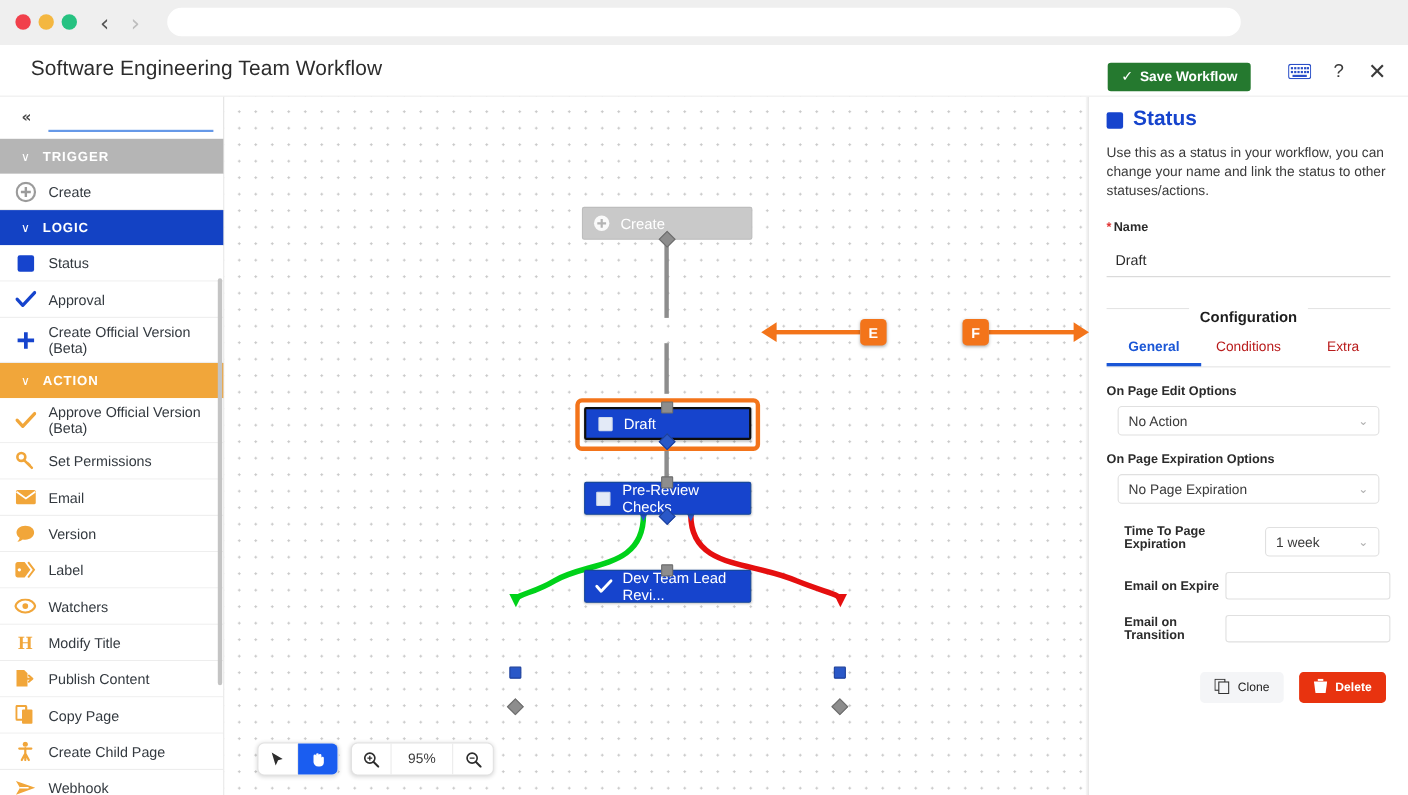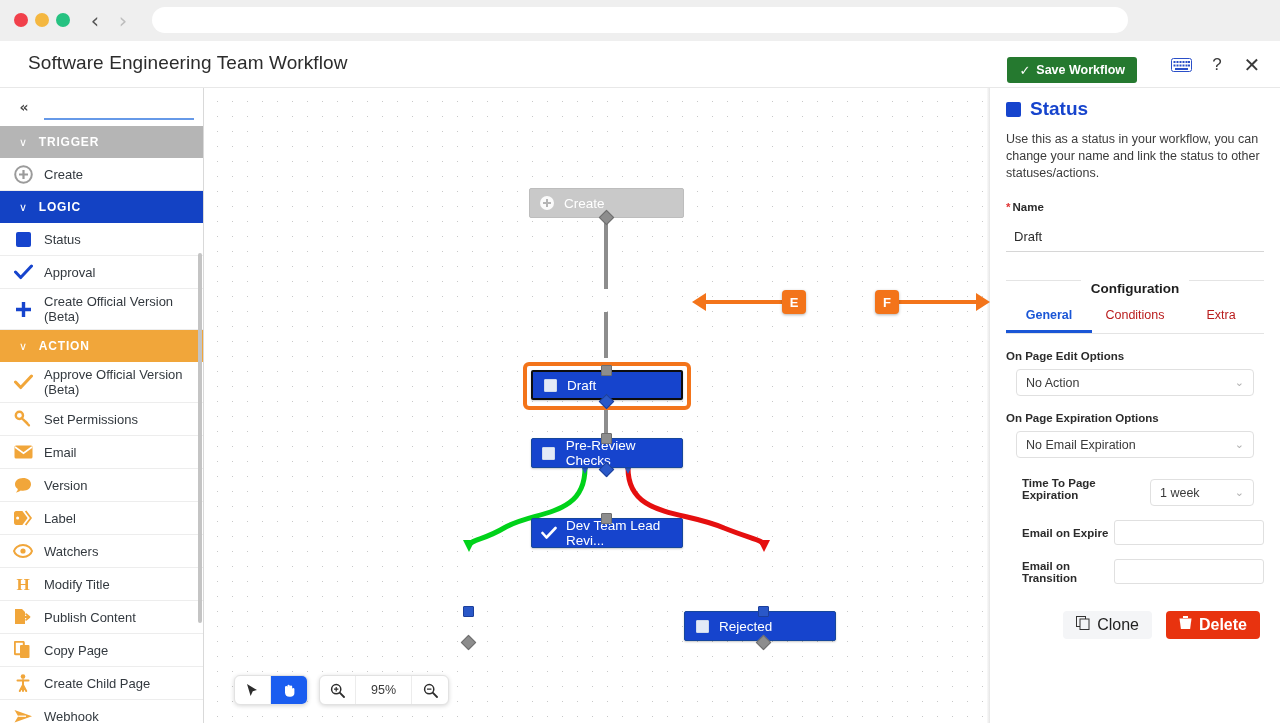--- a/index.html
+++ b/index.html
@@ -241,21 +241,21 @@
   .select.sm { width: 104px; margin-left: 0; }
   .txt {
     width: 150px; height: 25px; border: 1px solid #e0e0e0; border-radius: 3px;
     background: #fff; outline: none; font-size: 12.5px; padding: 0 7px;
     font-family: "Liberation Sans", sans-serif;
   }
   .btn-row { margin-top: 27px; display: flex; justify-content: flex-end; gap: 14px; padding-right: 4px; }
   .btn {
     height: 28px; padding: 0 13px; border-radius: 4px; border: none;
     display: flex; align-items: center; gap: 7px; cursor: pointer;
-    font-size: 16px; font-family: "Liberation Sans", sans-serif; justify-content: flex-end;
+    font-size: 11px; font-family: "Liberation Sans", sans-serif; justify-content: flex-end;
   }
   .btn.clone { background: #f4f5f7; color: #222; }
   .btn.delete { background: #e8330f; color: #fff; font-weight: bold; }
 </style>
 </head>
 <body>
 
 <div class="app">
 
   <div class="chrome">
@@ -499,26 +499,20 @@
               <path d="M1.5 7l4 4.5L14.5 2" stroke="#fff" stroke-width="2.6" fill="none" stroke-linecap="round" stroke-linejoin="round"></path>
             </svg>
         </span>
         <span>Dev Team Lead Revi...</span>
       </div>
       <div class="port square" style="left:397px;top:425px;"></div>
 
       <div class="port square blue" style="left:259px;top:518px;"></div>
       <div class="port" style="left:259px;top:549px;"></div>
 
-      <div class="node" style="left:480px;top:523px;width:152px;">
-        <span class="nico">
-            <span class="sqico"></span>
-          </span>
-        <span>Rejected</span>
-      </div>
       <div class="port square blue" style="left:554px;top:518px;"></div>
       <div class="port" style="left:554px;top:549px;"></div>
 
       <div class="ann-line" style="left:496px;top:212px;width:82px;"></div>
       <div class="ann-head left" style="left:488px;top:205px;"></div>
       <div class="badge" style="left:578px;top:202px;">E</div>
 
       <div class="badge" style="left:671px;top:202px;">F</div>
       <div class="ann-line" style="left:695px;top:212px;width:84px;"></div>
       <div class="ann-head right" style="left:772px;top:205px;"></div>
@@ -581,21 +575,21 @@
         </div>
 
         <div class="fld-label">On Page Edit Options</div>
         <div class="select">
           <span>No Action</span>
           <span class="chev">⌄</span>
         </div>
 
         <div class="fld-label">On Page Expiration Options</div>
         <div class="select">
-          <span>No Email Expiration</span>
+          <span>No Page Expiration</span>
           <span class="chev">⌄</span>
         </div>
 
         <div class="inline-row">
           <div class="il">Time To Page Expiration</div>
           <div class="select sm">
             <span>1 week</span>
             <span class="chev">⌄</span>
           </div>
         </div>

